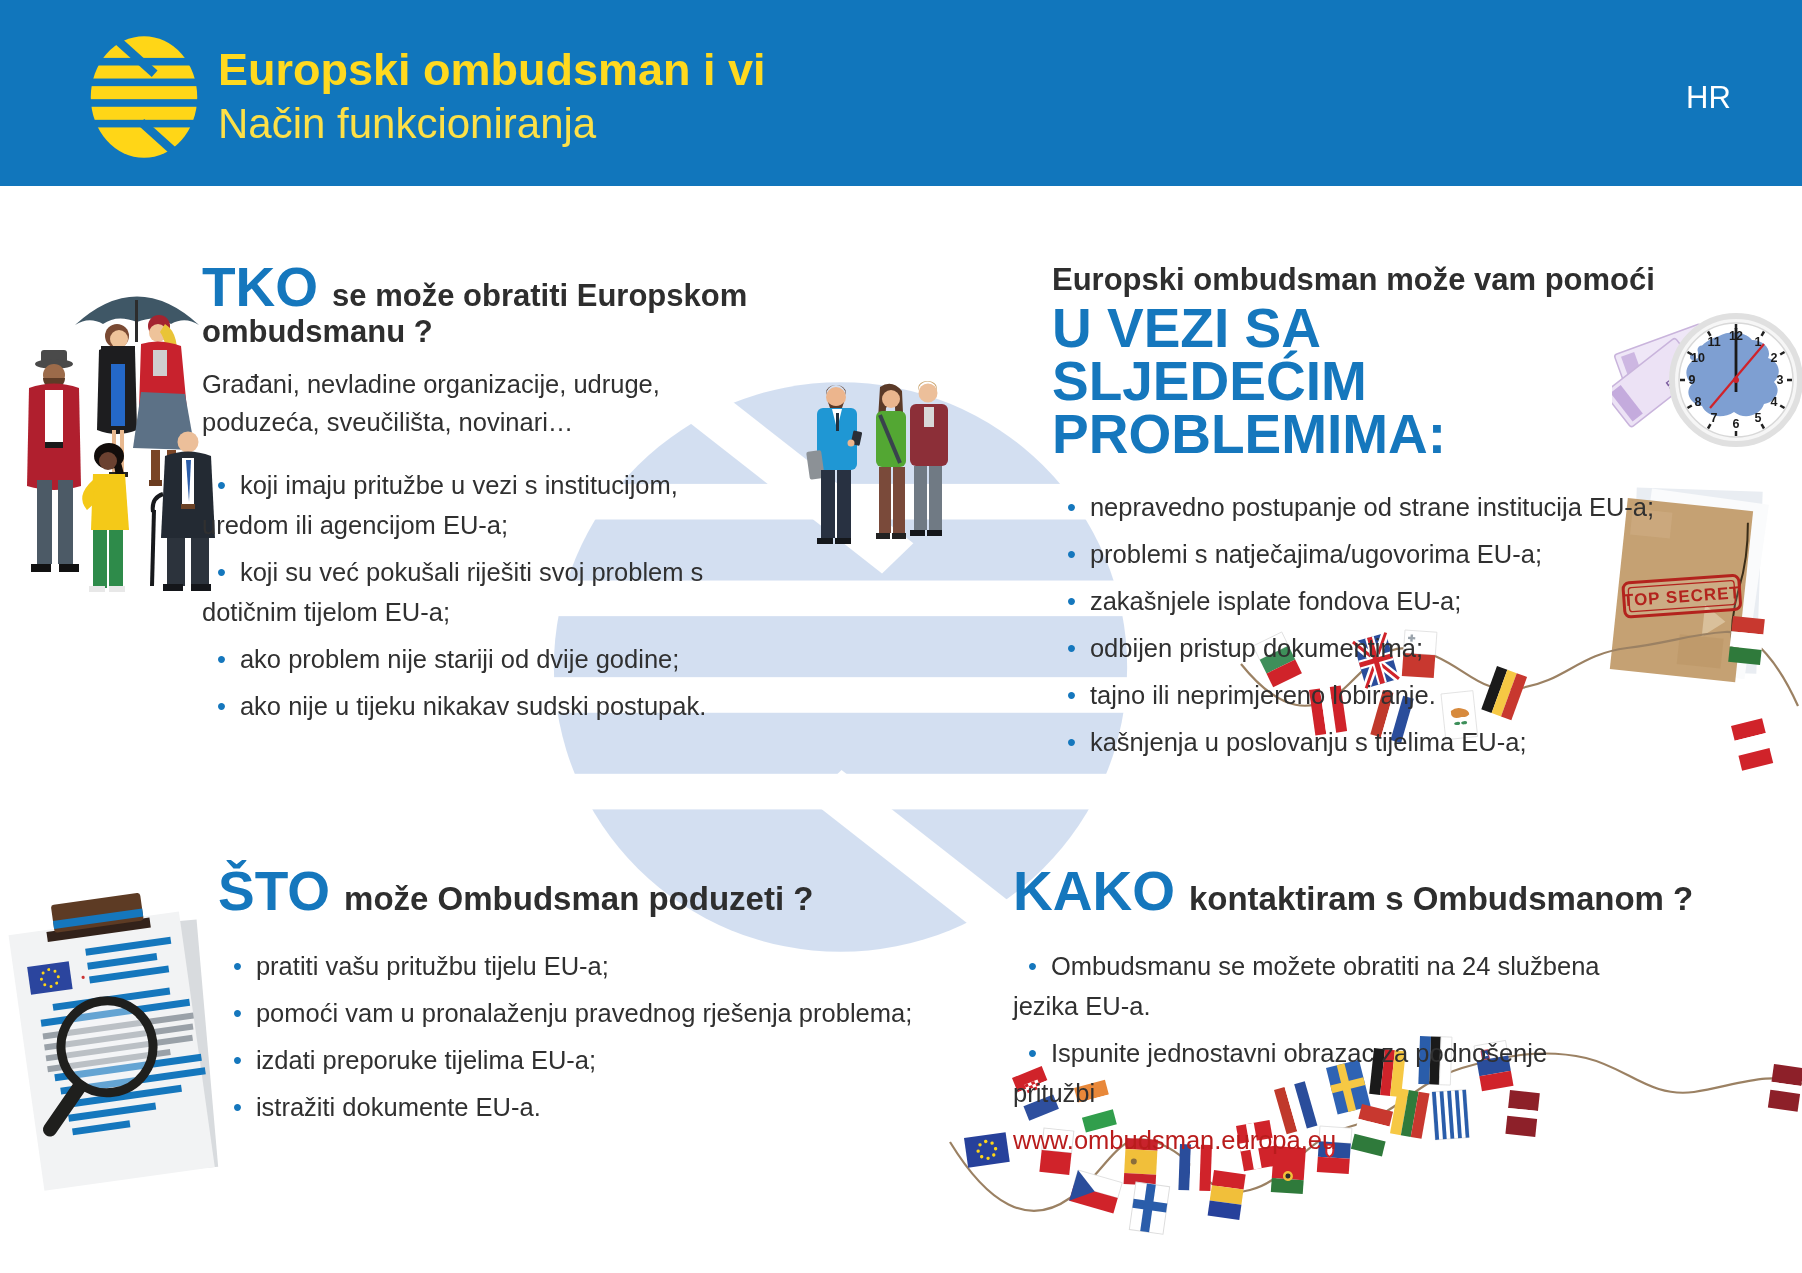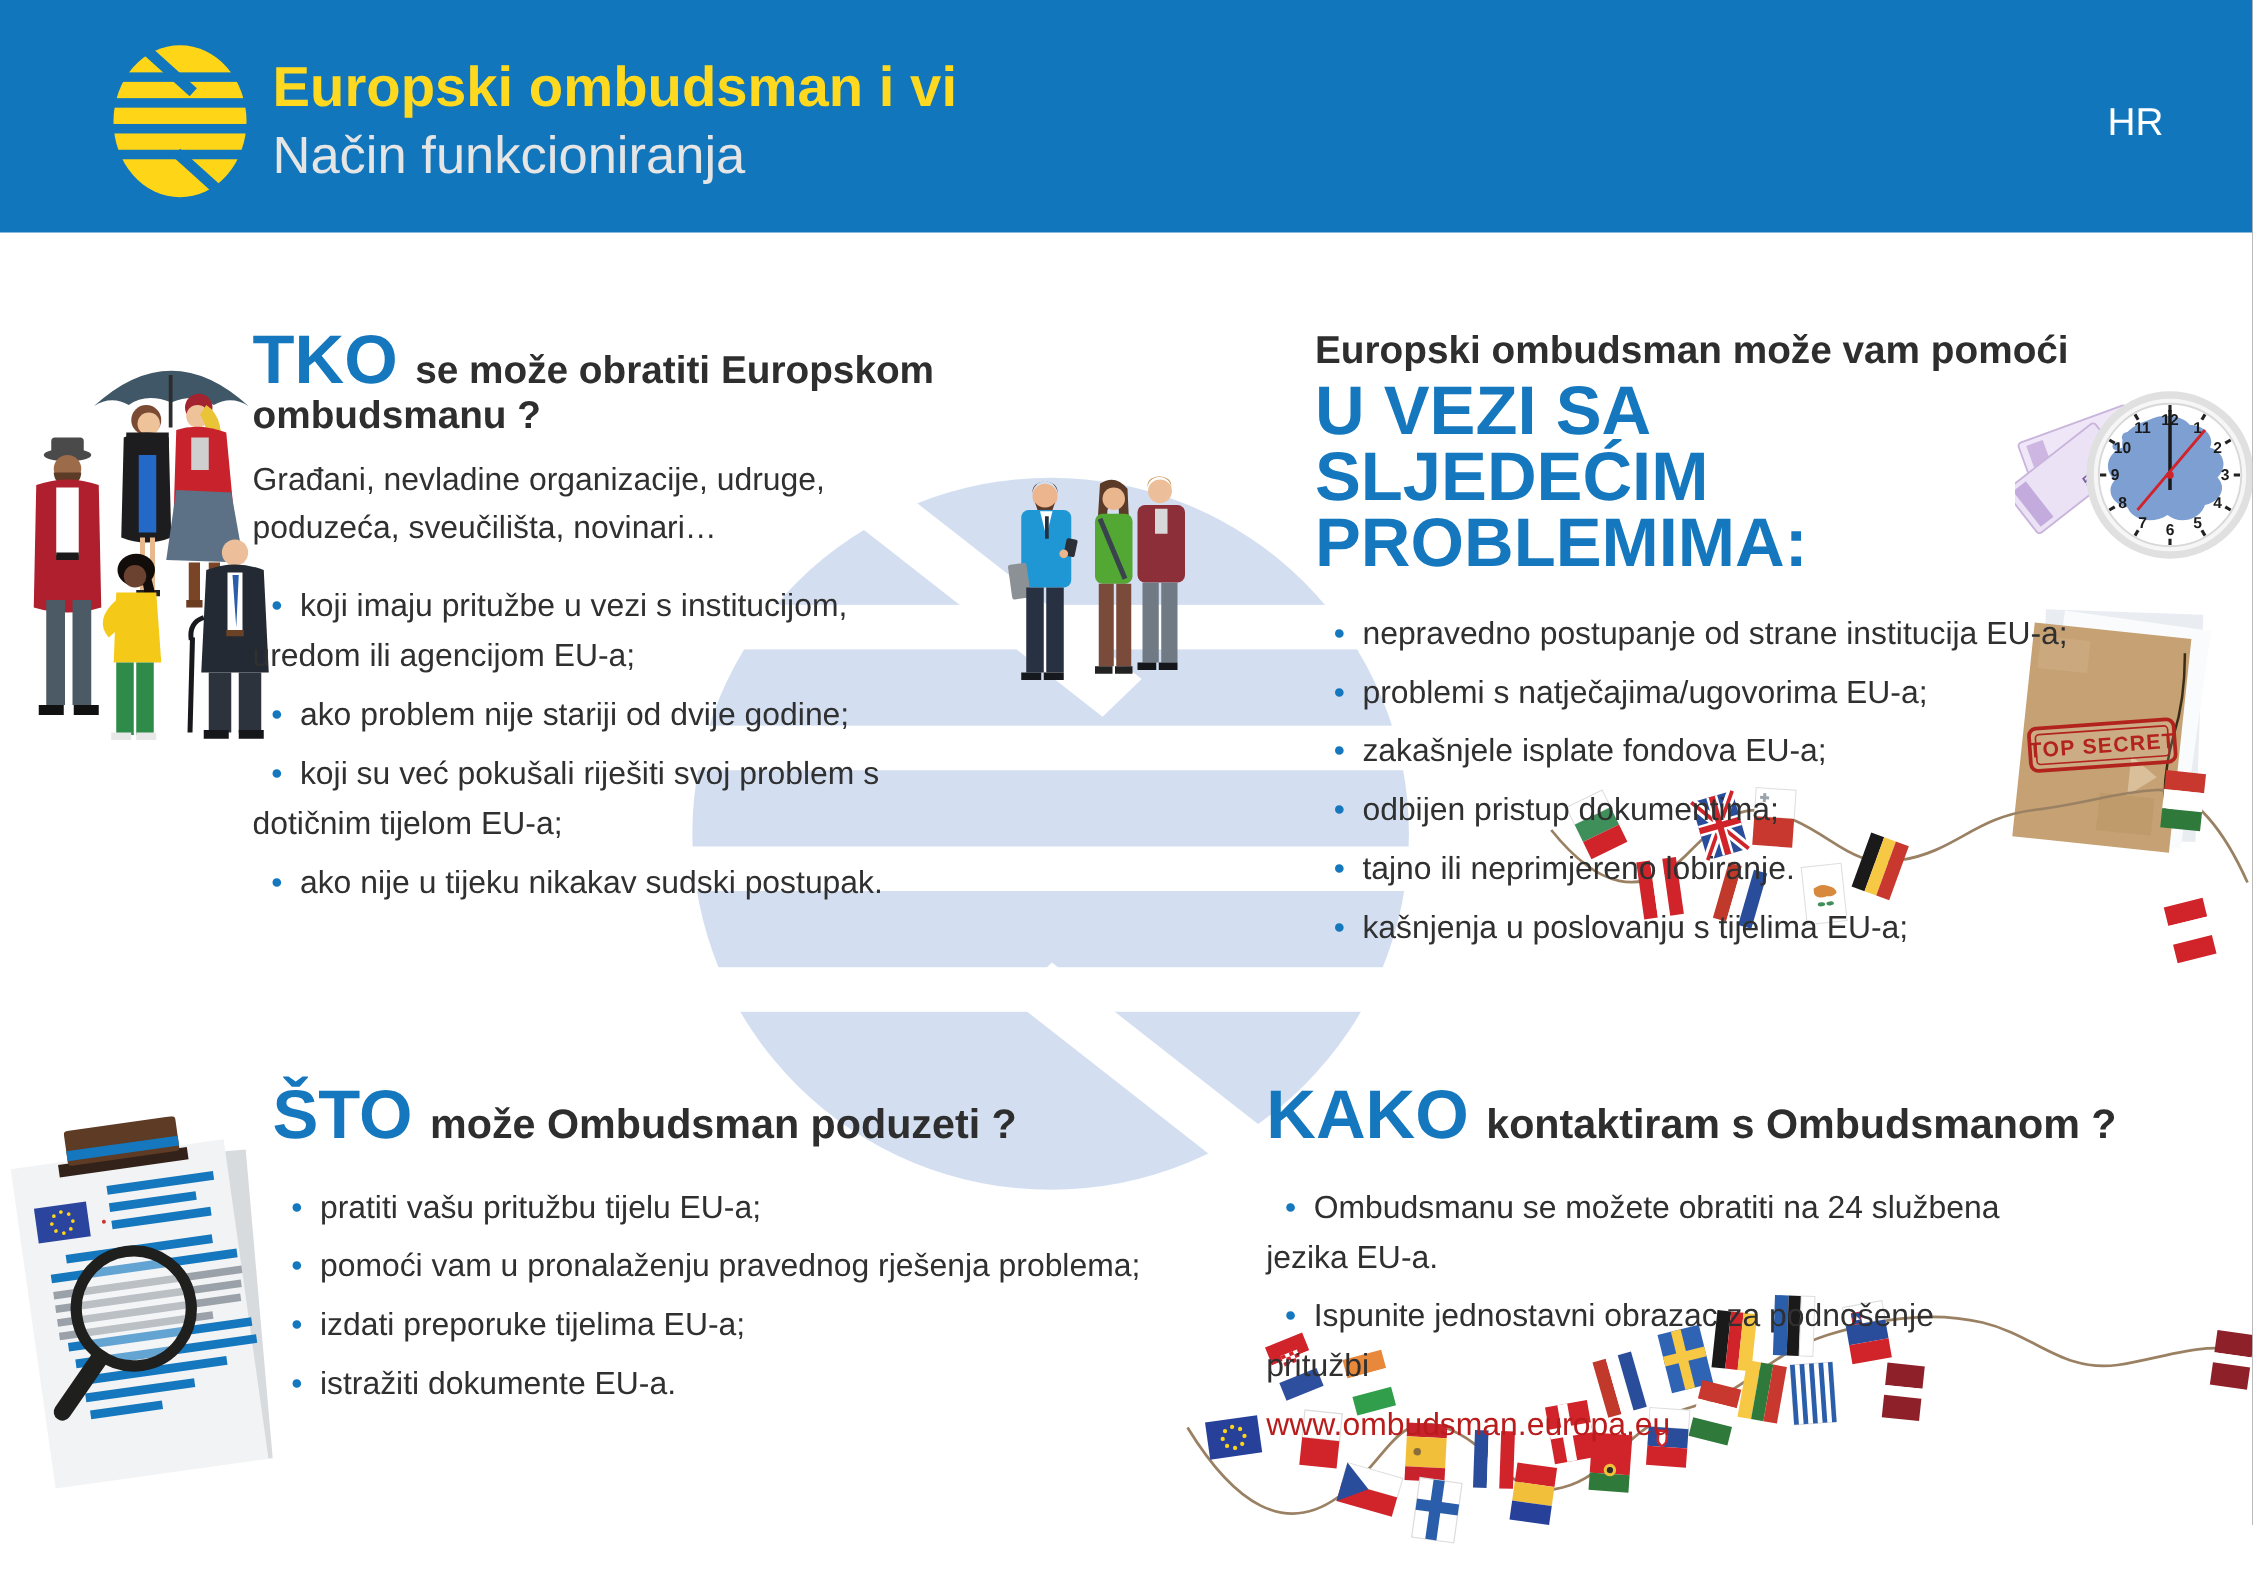--- a/index.html
+++ b/index.html
@@ -8,21 +8,21 @@
     background:#ffffff; overflow:hidden;
     font-family:"Liberation Sans","DejaVu Sans",sans-serif;
     color:#303030;
   }
   svg text { font-family:"Liberation Sans","DejaVu Sans",sans-serif; }
 
   
   .header { position:absolute; left:0; top:0; width:1802px; height:186px; background:#1176bc; }
   .logo { position:absolute; left:88px; top:34px; width:112px; height:126px; color:#ffd617; }
   .hdr-title   { position:absolute; left:218px; top:44px;  font-size:45px; font-weight:bold; color:#ffd91f; }
-  .hdr-sub     { position:absolute; left:218px; top:100px; font-size:42px; font-weight:400; color:#e5e5e5; }
+  .hdr-sub     { position:absolute; left:218px; top:100px; font-size:42px; font-weight:400; color:#fde047; }
   .hdr-lang    { position:absolute; left:1686px; top:80px; font-size:31px; color:#ffffff; }
 
   
   .watermark { position:absolute; left:548px; top:372px; width:585px; height:590px; color:#d3dff1; z-index:0; }
 
   .illu { position:absolute; z-index:1; }
 
   
   .sec { position:absolute; z-index:2; }
   .kw   { font-size:55px; font-weight:bold; color:#1577bd; margin-right:14px; }
@@ -521,22 +521,22 @@
         <line x1="75" y1="188" x2="40" y2="226" stroke="#1f1f1d" stroke-width="14" stroke-linecap="round"></line>
       </g>
     </g>
   </svg>
 
   <div class="sec sec-who">
     <h2><span class="kw">TKO</span><span class="rest">se može obratiti Europskom ombudsmanu ?</span></h2>
     <p class="intro">Građani, nevladine organizacije, udruge, poduzeća, sveučilišta, novinari…</p>
     <ul class="blt">
       <li><span>koji imaju pritužbe u vezi s institucijom, uredom ili agencijom EU-a;</span></li>
+      <li><span>koji su već pokušali riješiti svoj problem s dotičnim tijelom EU-a;</span></li>
       <li><span>ako problem nije stariji od dvije godine;</span></li>
-      <li><span>koji su već pokušali riješiti svoj problem s dotičnim tijelom EU-a;</span></li>
       <li><span>ako nije u tijeku nikakav sudski postupak.</span></li>
     </ul>
   </div>
 
   <div class="sec sec-problems">
     <div class="h-problems-top">Europski ombudsman može vam pomoći</div>
     <div class="h-problems-main">U VEZI SA SLJEDEĆIM PROBLEMIMA:</div>
     <ul class="blt">
       <li><span>nepravedno postupanje od strane institucija EU-a;</span></li>
       <li><span>problemi s natječajima/ugovorima EU-a;</span></li>

